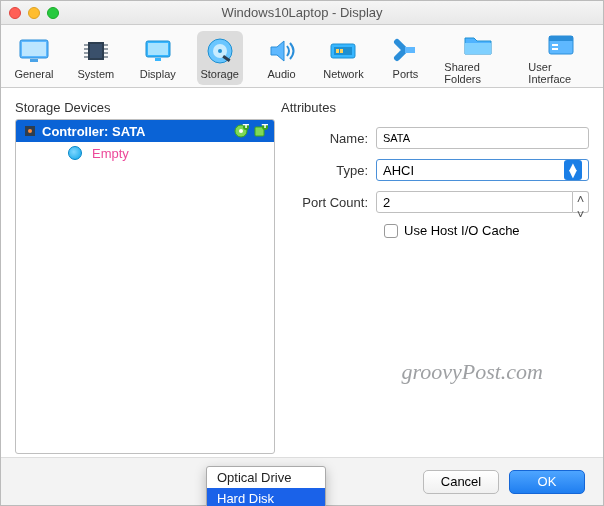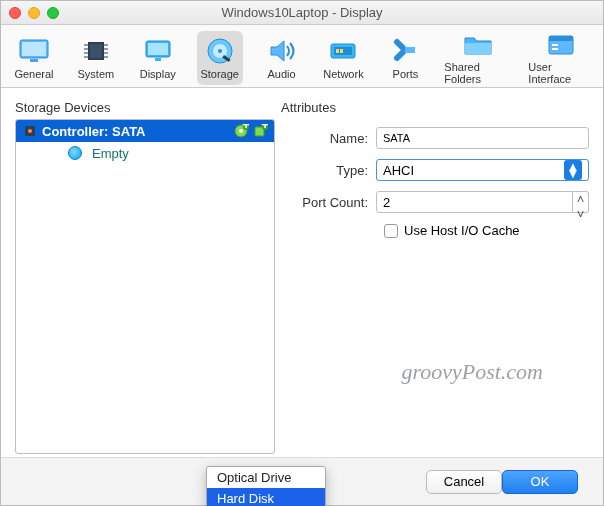--- a/index.html
+++ b/index.html
@@ -19,36 +19,36 @@
 .tb-item .lbl { font-size: 11px; color: #333; margin-top: 2px; }
 .content { display: flex; padding: 12px 14px 52px 14px; gap: 6px; height: calc(100% - 24px - 66px); }
 .panel-left { flex: 0 0 260px; }
 .panel-right { flex: 1; }
 .fieldset-label { font-size: 13px; color: #333; margin-bottom: 4px; font-weight: 500;}
 .tree-box { width: 100%; height: 335px; background: #fff; border: 1px solid #bfbfbf; border-radius: 3px; overflow: hidden; position: relative; }
 .tree-row { height: 22px; display: flex; align-items: center; padding: 0 6px; gap: 4px; font-size: 12px; }
 .tree-row.sel { background: #0a63d6; color: #fff; font-weight: 600; }
 .tree-row .row-icons { margin-left: auto; display: flex; gap: 3px; }
 .sm-ico { width: 16px; height: 16px; display: inline-flex; align-items: center; justify-content: center; }
-.tree-child { padding-left: 26px; color: #0f766e; }
+.tree-child { padding-left: 26px; color: #ec4899; }
 .tree-child .disc { width: 14px; height: 14px; border-radius: 50%; background: radial-gradient(circle at 40% 40%, #7fd7ff, #0ea5e9); margin-right: 6px; display:inline-block; border:1px solid #0284c7;}
 .dotted { border-left: 1px dotted #888; margin-left: 12px; padding-left: 10px; }
 .left-bottom-icons { display: flex; gap: 6px; justify-content: flex-end; padding: 6px 6px 2px 6px; }
 .attr-row { display: flex; align-items: center; margin-bottom: 10px; }
 .attr-label { width: 95px; text-align: right; padding-right: 8px; color: #333; }
 .attr-input { flex: 1; height: 22px; border: 1px solid #bfbfbf; border-radius: 3px; padding: 2px 6px; font-size: 11px; background:#fff; }
 .attr-select { flex: 1; height: 22px; border: 1px solid #4a90d9; border-radius: 3px; padding: 0 6px; font-size: 13px; background: #fff; display: flex; align-items: center; justify-content: space-between; }
 .select-arrows { width: 18px; height: 20px; background: #1a7ee6; border-radius: 3px; display: flex; flex-direction: column; align-items: center; justify-content: center; color: #fff; font-size: 8px; line-height: 7px; }
 .stepper { flex: 1; display: flex; align-items: center; }
 .stepper input { flex: 1; height: 22px; border: 1px solid #bfbfbf; border-radius: 3px 0 0 3px; padding: 2px 6px; }
 .step-btns { width: 16px; height: 22px; border: 1px solid #bfbfbf; border-left: none; border-radius: 0 3px 3px 0; display: flex; flex-direction: column; font-size: 8px; color: #555; }
 .step-btns div { flex: 1; display: flex; align-items: center; justify-content: center; }
 .chk-row { display: flex; align-items: center; padding-left: 103px; }
 .chk { width: 14px; height: 14px; border: 1px solid #999; border-radius: 3px; margin-right: 6px; background: #fff; }
-.bottom-bar { position: absolute; left: 0; right: 0; bottom: 0; height: 48px; display: flex; align-items: center; justify-content: flex-end; padding: 0 25px; background: #f3f3f3; border-top: 1px solid #ddd; }
+.bottom-bar { position: absolute; left: 0; right: 0; bottom: 0; height: 48px; display: flex; align-items: center; justify-content: flex-end; padding: 0 18px; gap: 10px; background: #f3f3f3; border-top: 1px solid #ddd; }
 .btn { height: 24px; min-width: 76px; border-radius: 5px; border: 1px solid #bbb; background: linear-gradient(#fff,#f0f0f0); font-size: 13px; display: flex; align-items: center; justify-content: center; }
 .btn.primary { background: linear-gradient(#4ea5ff,#1f7ef0); border: 1px solid #1566d6; color: #fff; font-weight: 500; }
 .popup-menu { position: absolute; left: 205px; top: 465px; width: 120px; background: #fff; border: 1px solid #aaa; border-radius: 3px; box-shadow: 0 4px 12px rgba(0,0,0,0.25); z-index: 50; overflow: hidden; }
 .popup-item { padding: 3px 10px; font-size: 13px; color: #222; }
 .popup-item.sel { background: #1a62e9; color: #fff; }
 .watermark { position: absolute; right: 60px; bottom: 120px; color: #9ea0a3; font-style: italic; font-family: 'Times New Roman', serif; font-size: 22px; pointer-events: none; }
 .disabled-ico { opacity: 0.35; }
 </style>
 </head>
 <body>

